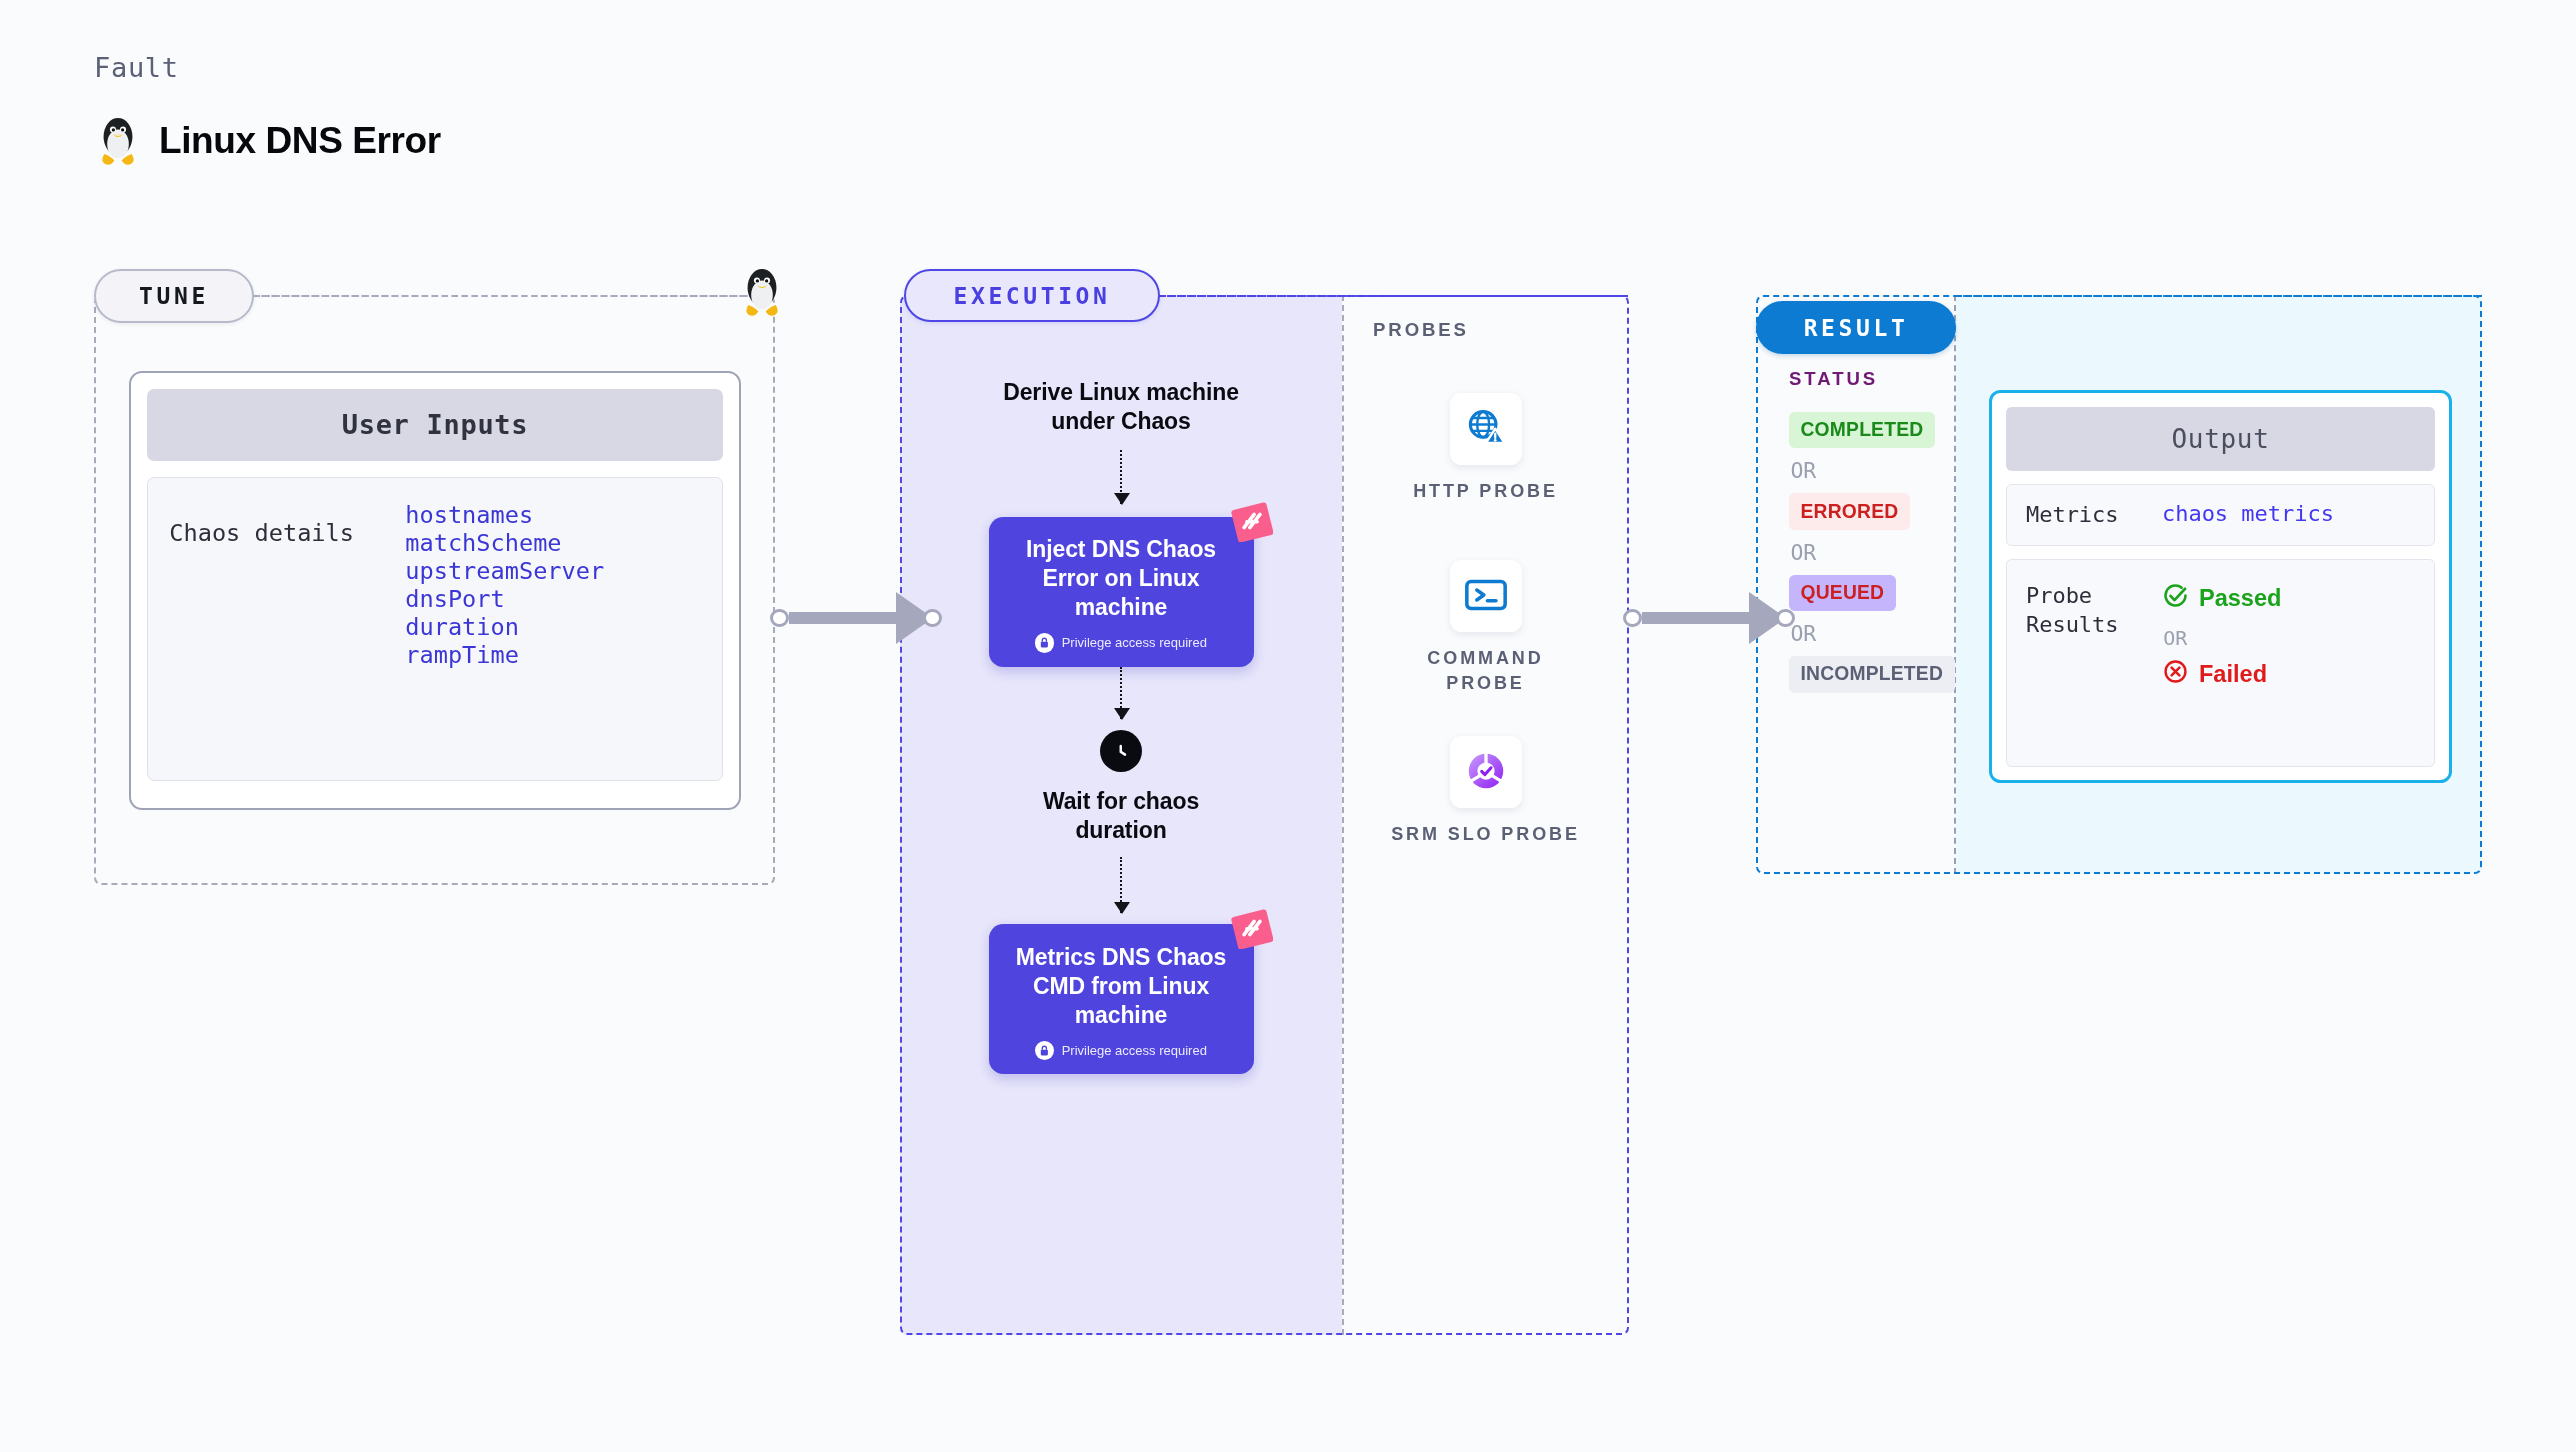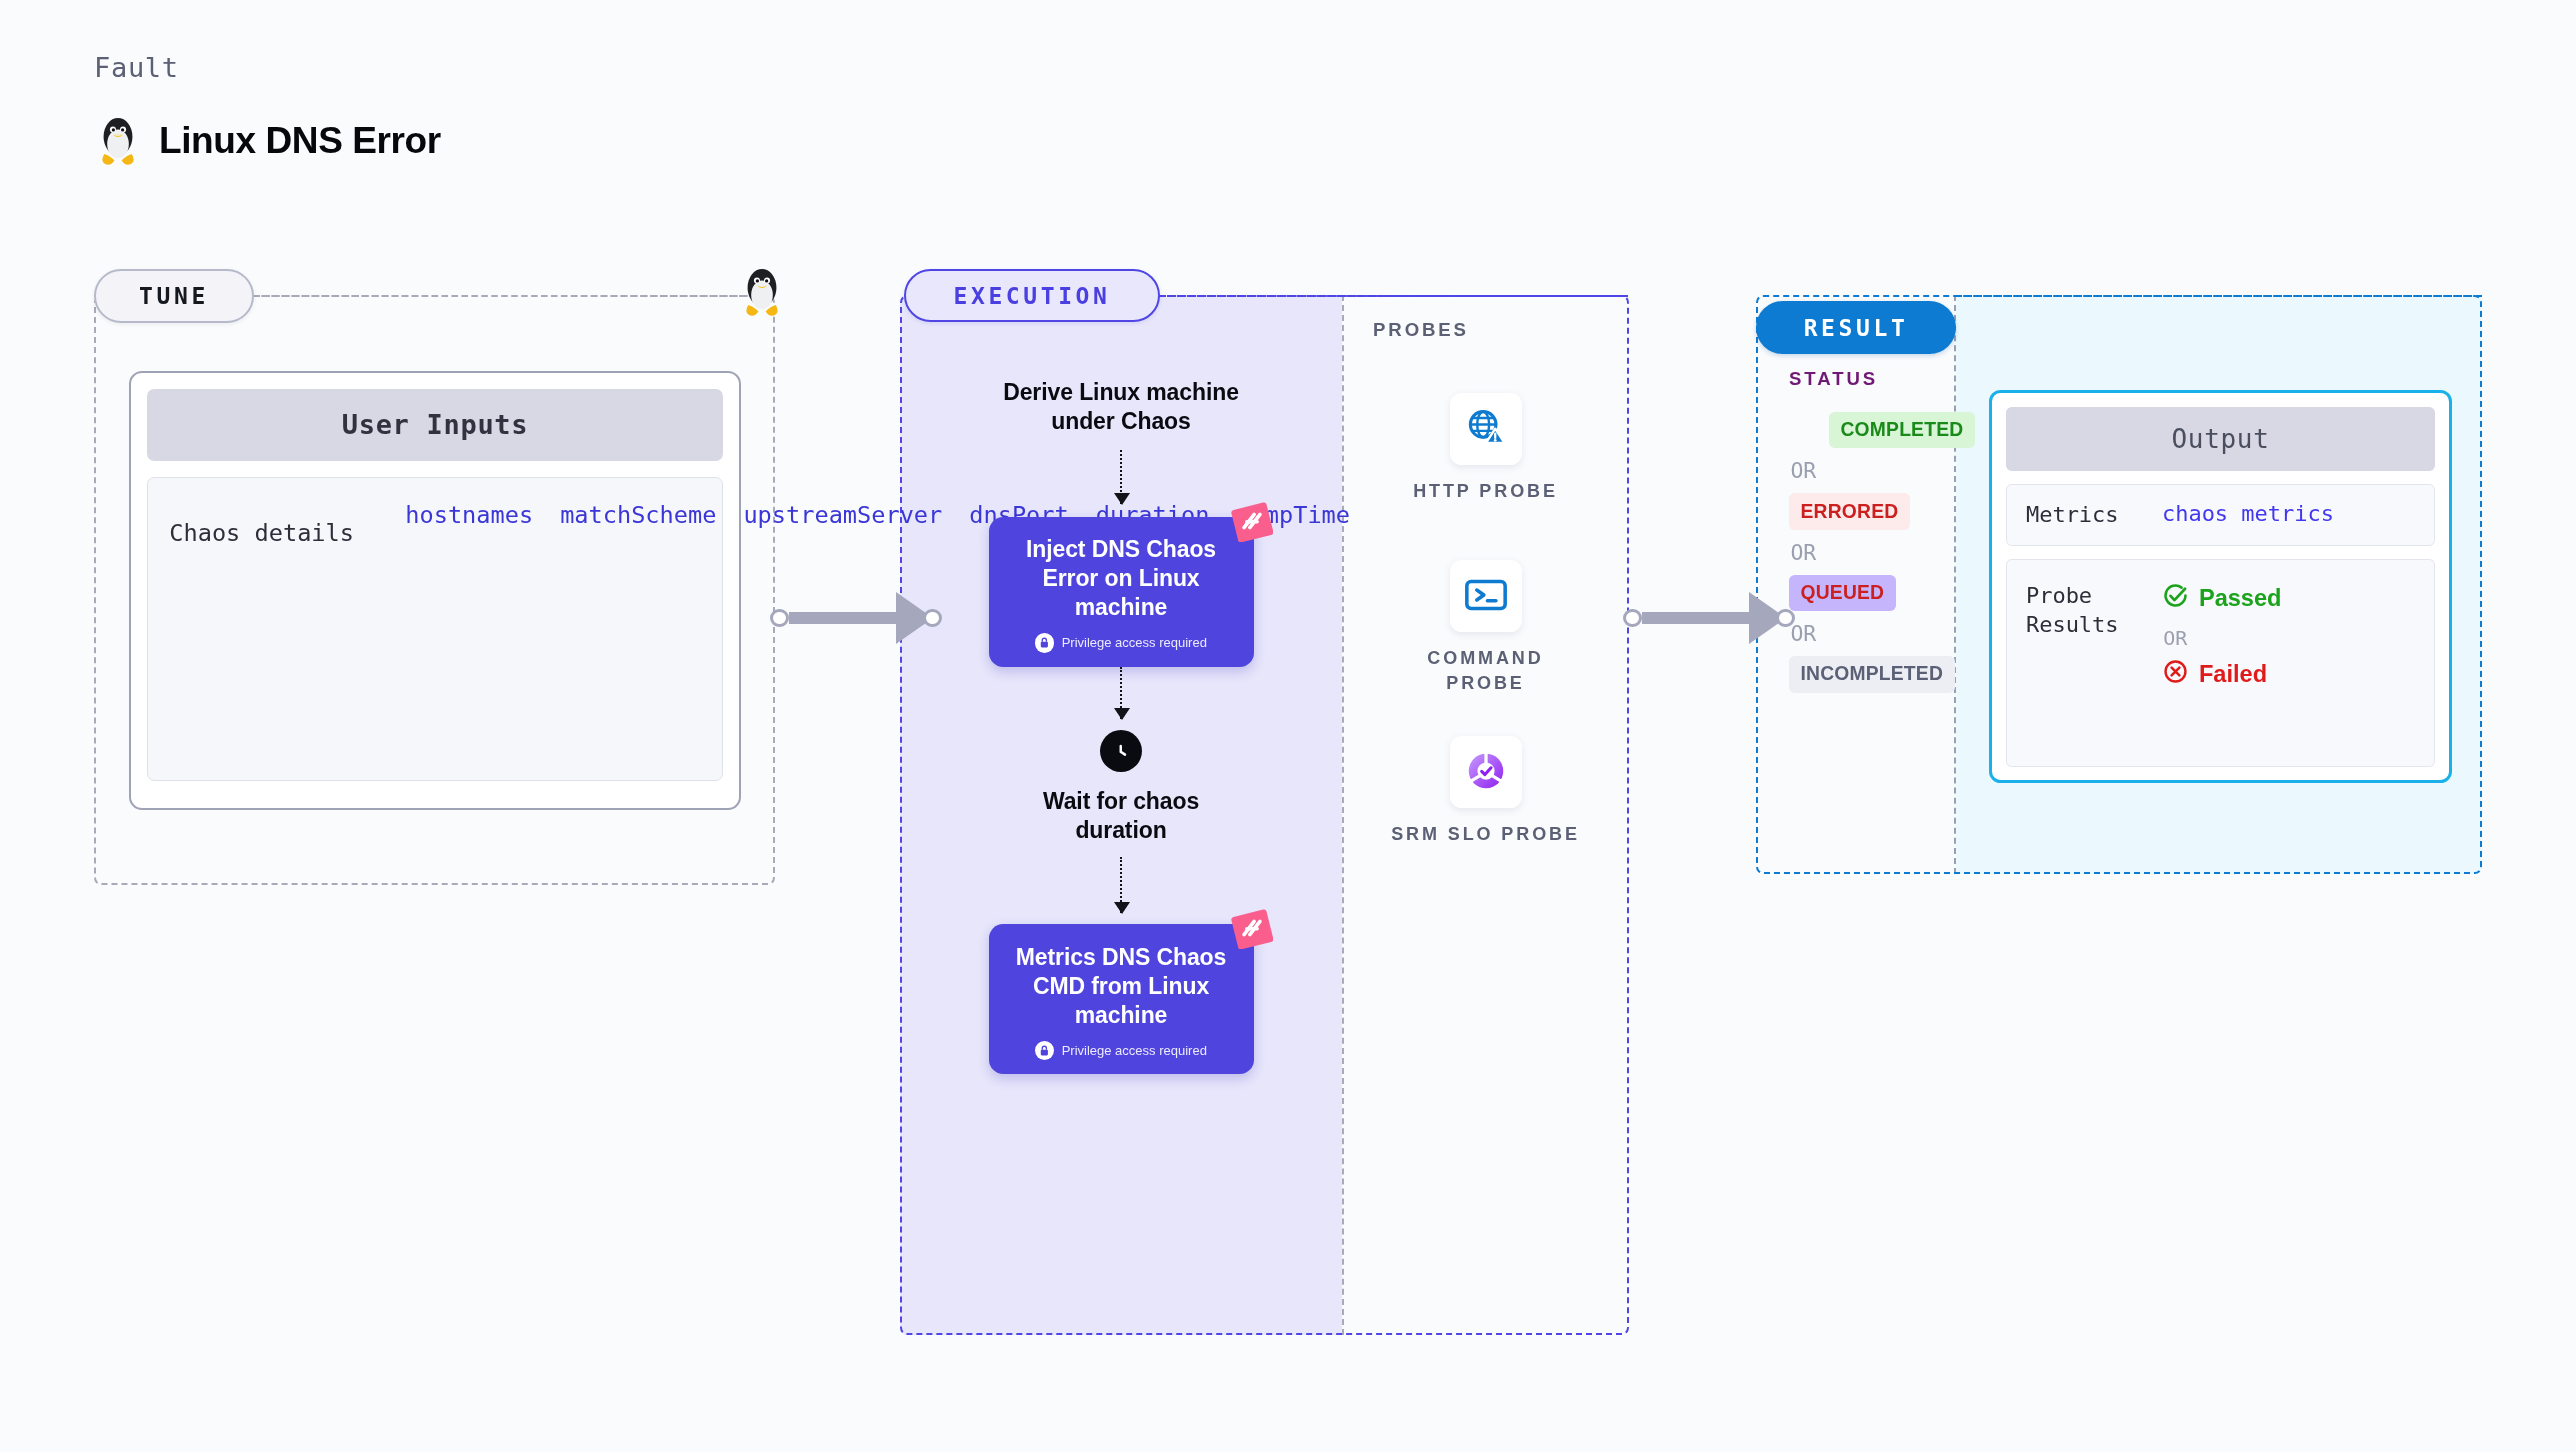--- a/index.html
+++ b/index.html
@@ -121,21 +121,21 @@
     margin-top: 15.8px; height: 304px;
     background: #f6f7fa; border: 1.4px solid #dfe1e9; border-radius: 7.2px;
     display: flex; padding: 23px 21.5px;
   }
   #chaos-details-label {
     width: 236px; flex: none;
     font-family: "DejaVu Sans Mono", monospace;
     font-size: 23.6px; color: #2c2f3a;
     padding-top: 18.6px;
   }
-  #param-list { display: flex; flex-direction: row; gap: 27px; }
+  #param-list { display: flex; flex-direction: column; gap: 0; }
   .param-item {
     font-family: "DejaVu Sans Mono", monospace;
     font-size: 23.6px; color: #3b36d6;
   }
 
   
   #exec-flow {
     position: absolute; left: 900px; top: 330px; width: 442px;
     display: flex; flex-direction: column; align-items: center;
   }
@@ -454,21 +454,21 @@
           <circle cx="32" cy="32" r="12" fill="#ffffff"></circle>
           <path d="M26 32.5 L30.5 37 L39 27.5" stroke="#8f1ff0" stroke-width="4.3" fill="none" stroke-linecap="round" stroke-linejoin="round"></path>
         </svg>
       </span>
     </div>
     <div class="probe-label" style="width:201px;">SRM SLO PROBE</div>
   </div>
 
   <div id="status-title">STATUS</div>
   <div id="status-list">
-    <div class="status-chip" style="background:#d8f5d6;color:#1a8a1a;margin-left:40px;">COMPLETED</div>
+    <div class="status-chip" style="background:#d8f5d6;color:#1a8a1a;">COMPLETED</div>
     <div class="status-or">OR</div>
     <div class="status-chip" style="background:#fdeaea;color:#cc1f1f;">ERRORED</div>
     <div class="status-or">OR</div>
     <div class="status-chip" style="background:#c4b5fd;color:#cc1f1f;">QUEUED</div>
     <div class="status-or">OR</div>
     <div class="status-chip" style="background:#eceef4;color:#5b6075;">INCOMPLETED</div>
   </div>
 
   <div id="output-card">
     <div id="output-header">Output</div>

